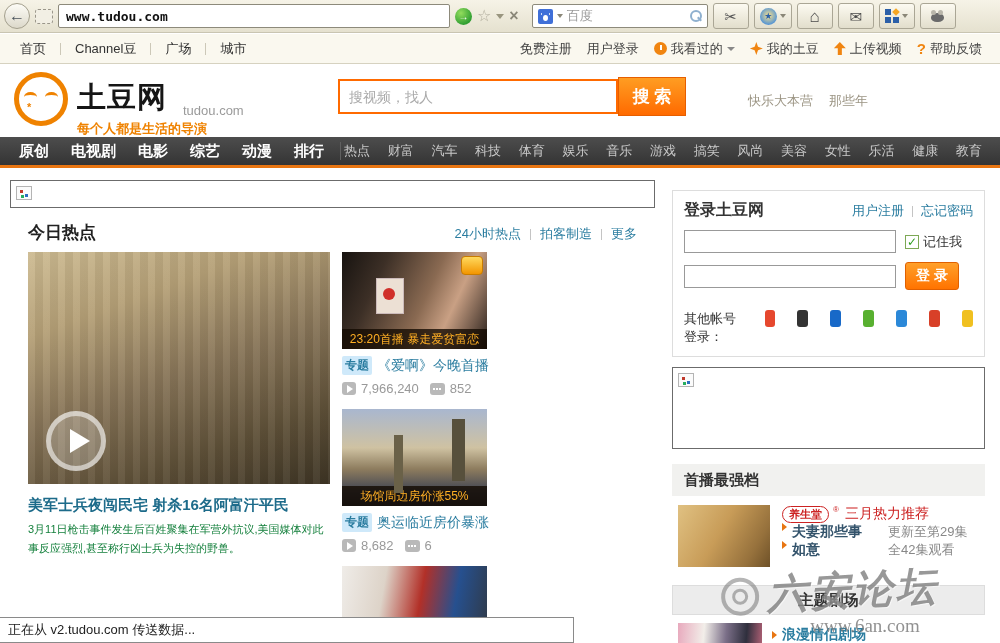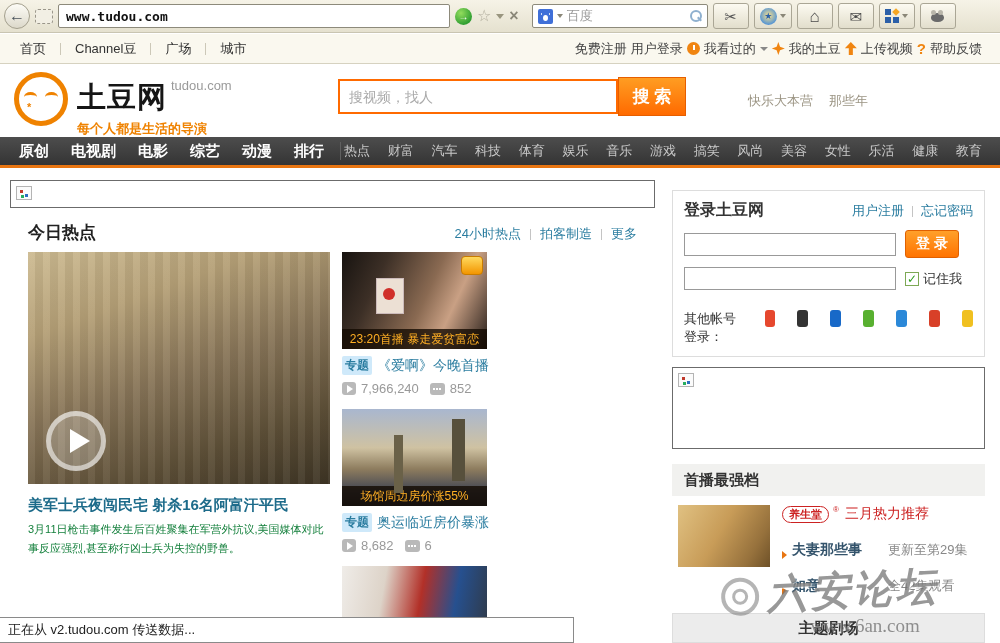--- a/index.html
+++ b/index.html
@@ -39,39 +39,39 @@
 .grid-icon{width:14px;height:14px;position:relative}
 .grid-icon::before{content:"";position:absolute;left:0;top:0;width:6px;height:6px;background:#2b5fa8;box-shadow:0 8px 0 #2b5fa8,8px 8px 0 #2b5fa8}
 .grid-icon::after{content:"";position:absolute;left:8px;top:0;width:6px;height:6px;background:#f5a623;transform:rotate(45deg) scale(.9)}
 .fly-icon{width:13px;height:9px;background:#6a6a6a;border-radius:50% 50% 45% 45%;position:relative;margin-top:2px}
 .fly-icon::before{content:"";position:absolute;left:0;top:-3px;width:5px;height:5px;border-radius:50%;background:#b9b6aa;box-shadow:7px 0 0 #b9b6aa}
 
 
 .chrome-links{position:absolute;left:0;top:34px;width:1000px;height:30px;background:#faf8ef;border-bottom:1px solid #d6d2c0;display:flex;align-items:center;padding:0 18px;font-size:13px;color:#333;z-index:50}
 .menu-item{padding:0 2px;cursor:pointer}
 .m-sep{width:1px;height:12px;background:#ccc8b8;margin:0 12px}
-.user-area{margin-left:auto;display:flex;align-items:center;gap:4px;color:#444}
+.user-area{margin-left:auto;display:flex;align-items:center;gap:15px;color:#444}
 .user-link{display:flex;align-items:center;gap:4px;cursor:pointer}
 .clock-icon{width:13px;height:13px;border-radius:50%;background:#f08511;position:relative}
 .clock-icon::after{content:"";position:absolute;left:6px;top:3px;width:2px;height:5px;background:#fff;box-shadow:2px 3px 0 -1px #fff}
 .ast-icon{width:13px;height:13px;background:#f08511;clip-path:polygon(50% 0,63% 37%,100% 50%,63% 63%,50% 100%,37% 63%,0 50%,37% 37%)}
 .up-icon{width:12px;height:13px;background:#f08511;clip-path:polygon(50% 0,100% 48%,67% 48%,67% 100%,33% 100%,33% 48%,0 48%)}
 .q-icon{color:#f08511;font-weight:bold;font-size:15px}
 .q-icon::after{content:"?"}
 .tiny-caret{width:0;height:0;border-left:4px solid transparent;border-right:4px solid transparent;border-top:4px solid #888}
 
 
 .site-header{position:absolute;left:0;top:64px;width:1000px;height:73px;background:#fff;z-index:10}
 .logo-wrap{position:absolute;left:14px;top:8px;display:flex;gap:9px;cursor:pointer}
 .logo-face{width:54px;height:54px;border:5px solid #ef8200;border-radius:50%;background:#fff;position:relative;flex:none}
 .logo-face::before{content:"";position:absolute;left:5px;top:15px;width:13px;height:7px;border-top:3px solid #ef8200;border-radius:50%}
 .logo-face::after{content:"";position:absolute;right:5px;top:15px;width:13px;height:7px;border-top:3px solid #ef8200;border-radius:50%}
 .logo-mark{position:absolute;left:8px;top:24px;color:#ef8200;font-size:11px;font-weight:bold}
 .logo-mark::after{content:"*"}
-.logo-line1{display:flex;align-items:flex-start;gap:4px;margin-top:6px}
+.logo-line1{display:flex;align-items:flex-end;gap:16px;margin-top:6px}
 .site-name{font-size:29px;font-weight:bold;color:#151515;letter-spacing:1px}
 .site-domain{font-size:13px;color:#9a9a9a}
 .slogan{font-size:13px;font-weight:bold;color:#ef8200;margin-top:2px}
 .search-box{position:absolute;left:338px;top:15px;display:flex;align-items:flex-start}
 .search-input{width:280px;height:35px;border:2px solid #ff6a00;padding:0 9px;font-size:14px;color:#333;outline:none}
 .search-input::placeholder{color:#aaa}
 .search-btn{width:68px;height:39px;margin-top:-2px;background:linear-gradient(#ff9d22,#ff6a00);border:1px solid #e65e00;color:#fff;font-size:17px;font-weight:bold;cursor:pointer}
 .hot-keywords{position:absolute;left:748px;top:28px;display:flex;gap:16px;font-size:13px;color:#9b9483}
 .hot-kw{cursor:pointer}
 
@@ -143,21 +143,21 @@
 .soc{width:17px;height:17px;border-radius:3px;cursor:pointer}
 .ad-box{margin-top:10px;height:82px;border:1px solid #6b6b6b;background:#fff;position:relative}
 .prem-head{margin-top:15px;height:32px;background:#f1f1ef;line-height:32px;padding-left:12px;font-size:15px;font-weight:bold;color:#333}
 .prem-body{display:flex;gap:12px;padding:9px 4px 0 6px}
 .prem-thumb{width:92px;height:62px;flex:none;cursor:pointer;background:linear-gradient(120deg,#e0c182,#c89c58 45%,#96713c 80%,#6e5128)}
 .prem-info{flex:1}
 .brand-row{display:flex;align-items:center;gap:4px}
 .brand{border:1px solid #cc2222;border-radius:9px;color:#cc2222;font-size:11px;font-weight:bold;padding:0 6px;height:17px;line-height:15px}
 .reg-mark{font-size:8px;color:#cc2222;align-self:flex-start}
 .promo{color:#cc2222;font-weight:normal;font-size:14px;margin-left:2px}
-.prem-item{display:flex;align-items:flex-end;margin-top:18px;font-size:14px;cursor:pointer}
+.prem-item{display:flex;align-items:flex-start;margin-top:0;font-size:14px;cursor:pointer}
 .pi-name{color:#33536b;font-weight:bold;width:96px;margin-left:5px}
 .pi-status{color:#888;font-size:13px}
 .tabs{display:flex;margin-top:18px;height:30px;border:1px solid #ddd}
 .tab{flex:1;text-align:center;line-height:28px;font-size:15px;font-weight:bold;color:#333;cursor:pointer}
 .tab-on{background:#fff;border-right:1px solid #ddd}
 .tab-off{background:#ececec}
 .theater-body{display:flex;gap:10px;padding:8px 4px 0 6px}
 .th-thumb{width:84px;height:60px;flex:none;cursor:pointer;background:linear-gradient(95deg,#e8a9bd,#f2eee9 30%,#7b6f88 55%,#2f2f3d 78%,#c7697f)}
 .th-info{flex:1;padding-top:3px}
 .th-feature{display:flex;align-items:center;gap:5px;font-size:14px;font-weight:bold;color:#2b7da0;cursor:pointer}
@@ -372,29 +372,29 @@
   <div class="login">
     <div class="lg-head">
       <span class="lg-title">登录土豆网</span>
       <span class="lg-links">
         <span class="lg-link">用户注册</span>
         <span class="lg-sep"></span>
         <span class="lg-link">忘记密码</span>
       </span>
     </div>
     <div class="lg-row">
-      <input class="lg-input" type="password" style="">
-      <button class="login-btn">登 录</button>
-    </div>
-    <div class="lg-row">
       <input class="lg-input" style="">
       <span class="remember">
         <span class="chk"></span>
         <span>记住我</span>
       </span>
+    </div>
+    <div class="lg-row">
+      <input class="lg-input" type="password" style="">
+      <button class="login-btn">登 录</button>
     </div>
     <div class="socials">
       <span>其他帐号登录：</span>
       <span class="soc" style="background: rgb(230, 72, 46);"></span>
       <span class="soc" style="background: rgb(51, 51, 51);"></span>
       <span class="soc" style="background: rgb(24, 105, 200);"></span>
       <span class="soc" style="background: rgb(88, 176, 48);"></span>
       <span class="soc" style="background: rgb(43, 136, 216);"></span>
       <span class="soc" style="background: rgb(216, 64, 40);"></span>
       <span class="soc" style="background: rgb(240, 192, 32);"></span>

